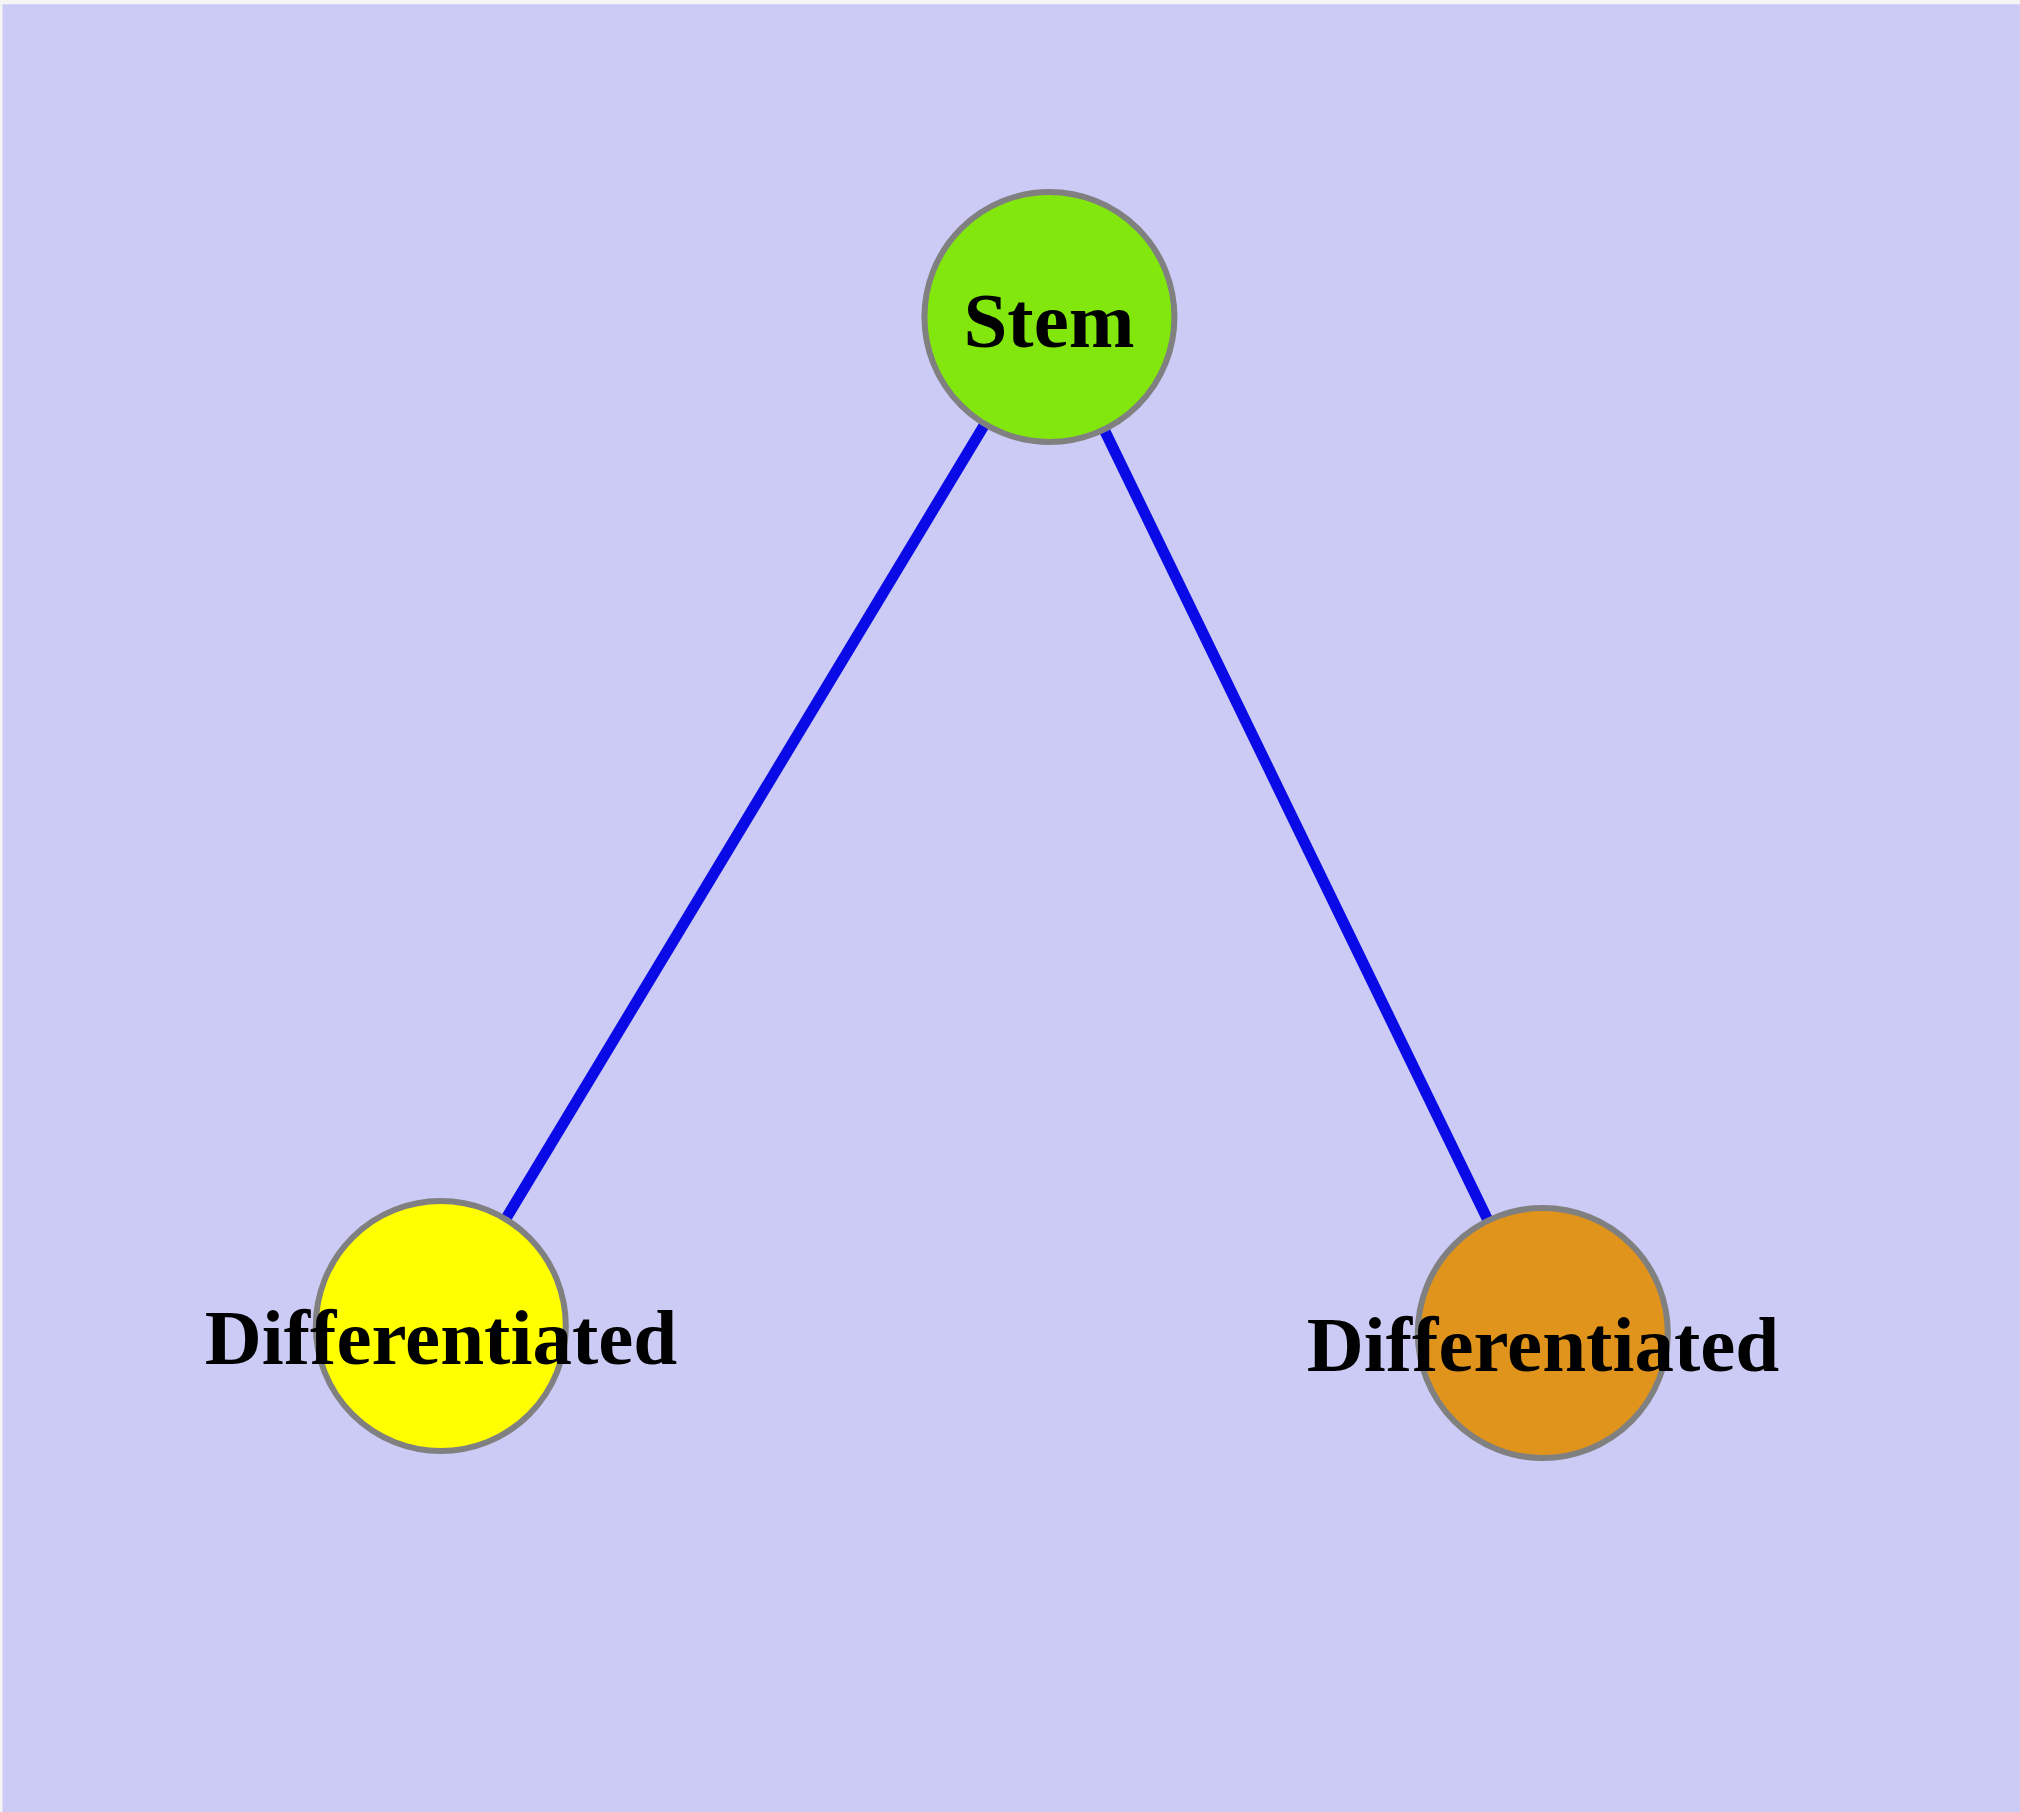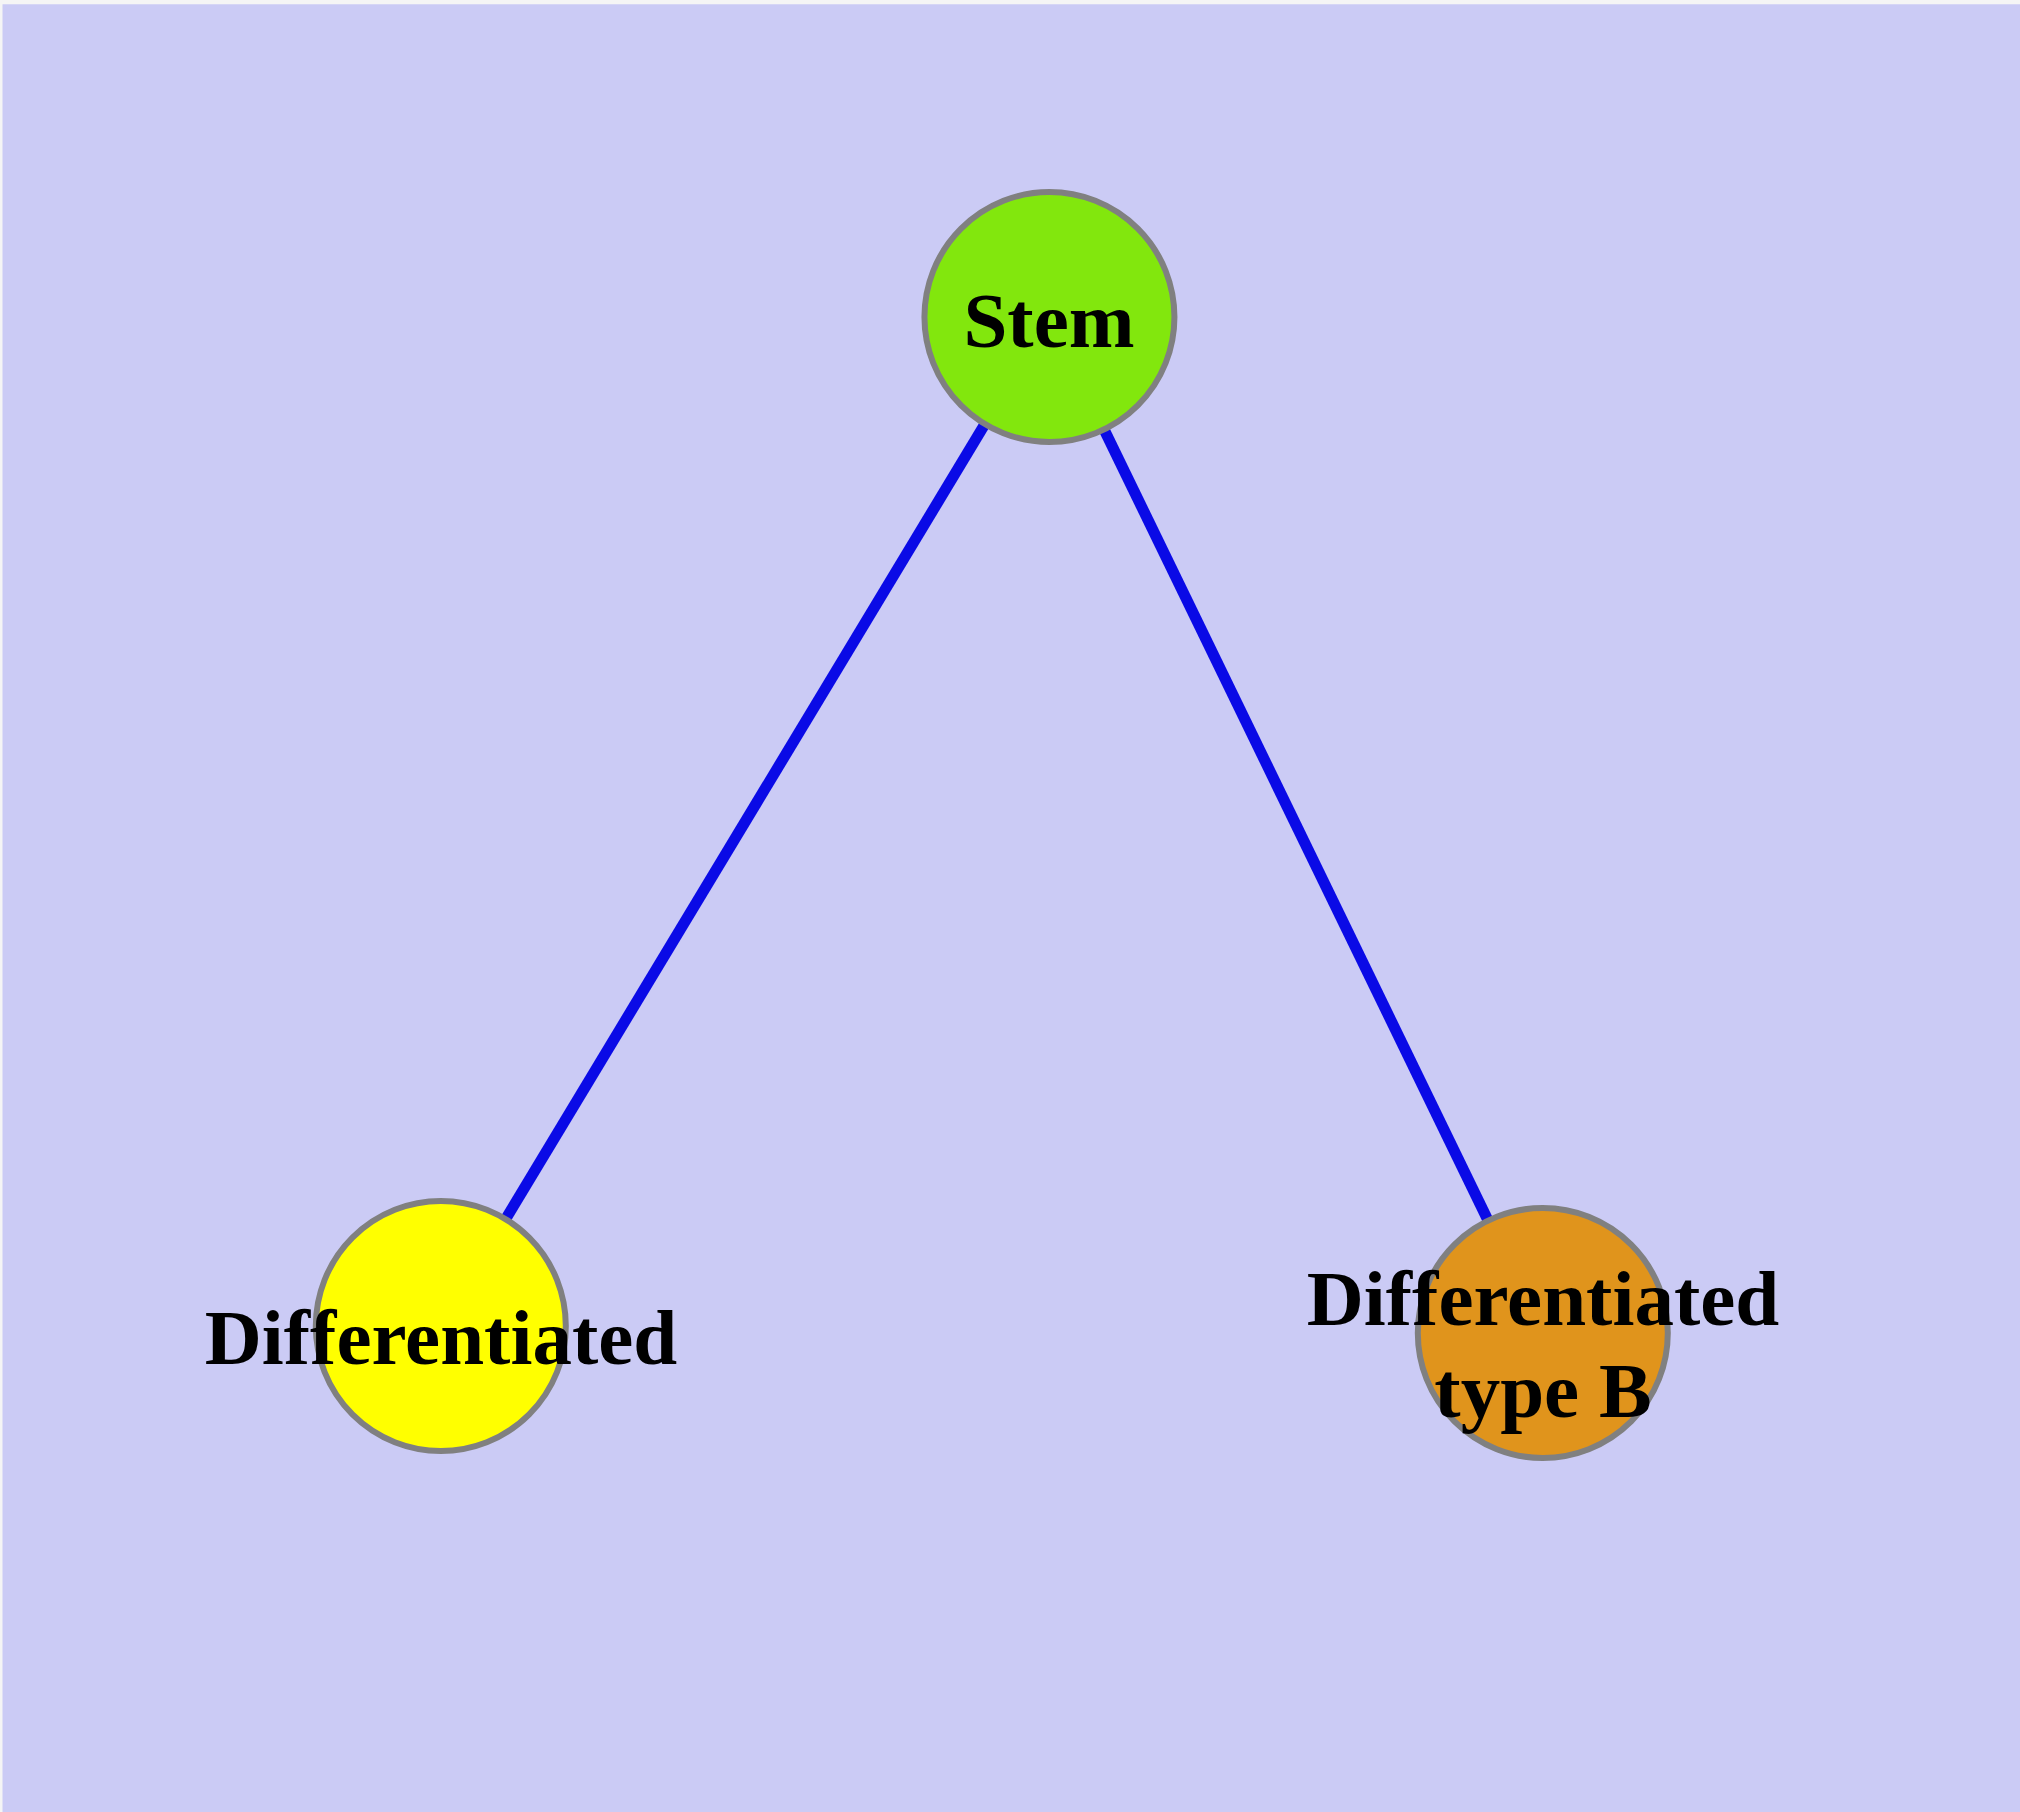--- a/index.html
+++ b/index.html
@@ -90,18 +90,17 @@
     <div class="circle" style="background-color: rgb(255, 255, 0); border-color: rgb(128, 128, 128);"></div>
     <div class="node-label label-two-line" style="color: rgb(0, 0, 0);">
       <span class="line">Differentiated</span>
     </div>
   </div>
 
   <div class="node node-type-b">
     <div class="circle" style="background-color: rgb(224, 148, 28); border-color: rgb(128, 128, 128);"></div>
     <div class="node-label label-two-line" style="color: rgb(0, 0, 0);">
       <span class="line">Differentiated</span>
-      <span class="line">type B</span>
     </div>
   </div>
 
 </div>
 
 
 </body></html>

